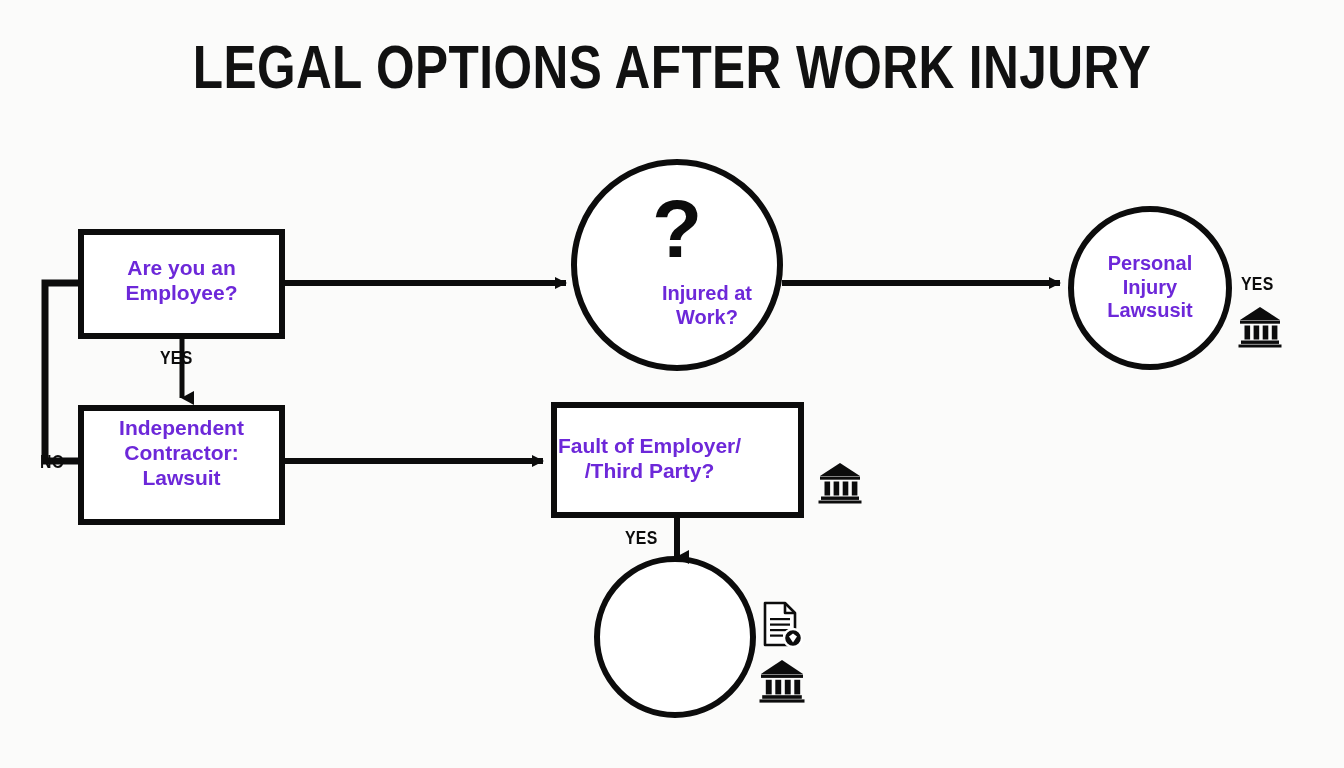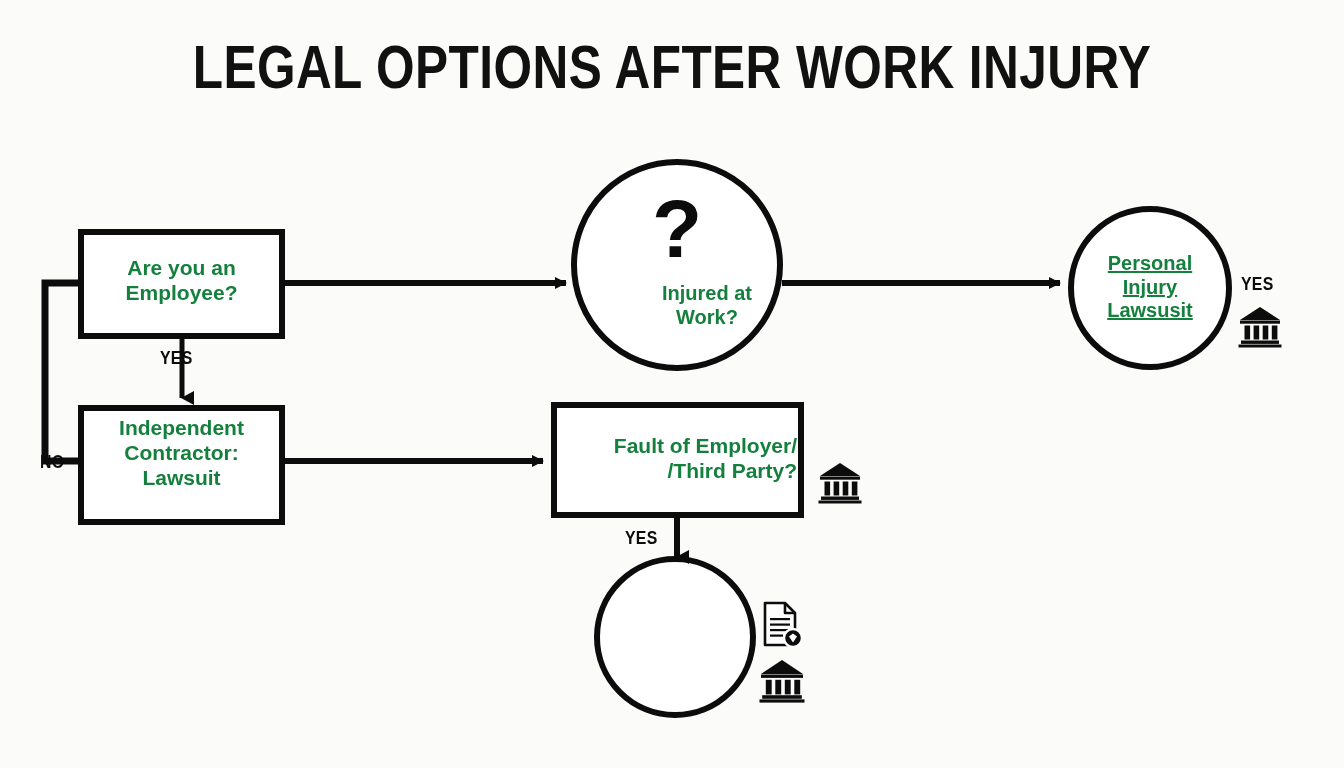--- a/index.html
+++ b/index.html
@@ -49,21 +49,21 @@
     height: 768px;
     pointer-events: none;
   }
 
   
   .node-label {
     position: absolute;
     text-align: center;
     font-family: "Liberation Sans", sans-serif;
     font-weight: 700;
-    color: #15803d;
+    color: #6d28d9;
     line-height: 1.18;
     white-space: pre-line;
   }
   .box-label { font-size: 21px; }
   .circle-label { font-size: 20px; }
 
   
   .edge-label {
     position: absolute;
     font-family: "Liberation Sans Narrow", "Liberation Sans", sans-serif;
@@ -140,25 +140,25 @@
 
   <div class="node-label box-label" style="left:86px; top:416px; width:191px;">Independent
 Contractor:
 Lawsuit</div>
 
   <div id="qmark" style="left:617px; top:188px; width:120px;">?</div>
 
   <div class="node-label circle-label" style="left:622px; top:282px; width:170px;">Injured at
 Work?</div>
 
-  <div class="node-label circle-label" style="left:1072px; top:252px; width:156px;text-decoration:underline;">Personal
+  <div class="node-label circle-label" style="left:1072px; top:252px; width:156px;">Personal
 Injury
 Lawsusit</div>
 
-  <div class="node-label box-label" style="left:558px; top:434px; width:239px;text-align:right;">Fault of Employer/
+  <div class="node-label box-label" style="left:530px; top:434px; width:239px;">Fault of Employer/
 /Third Party?</div>
 
 
   <div class="edge-label" style="left:40px; top:452px;">NO</div>
 
   <div class="edge-label" style="left:160px; top:348px;">YES</div>
 
   <div class="edge-label" style="left:1241px; top:274px;">YES</div>
 
   <div class="edge-label" style="left:625px; top:528px;">YES</div>

